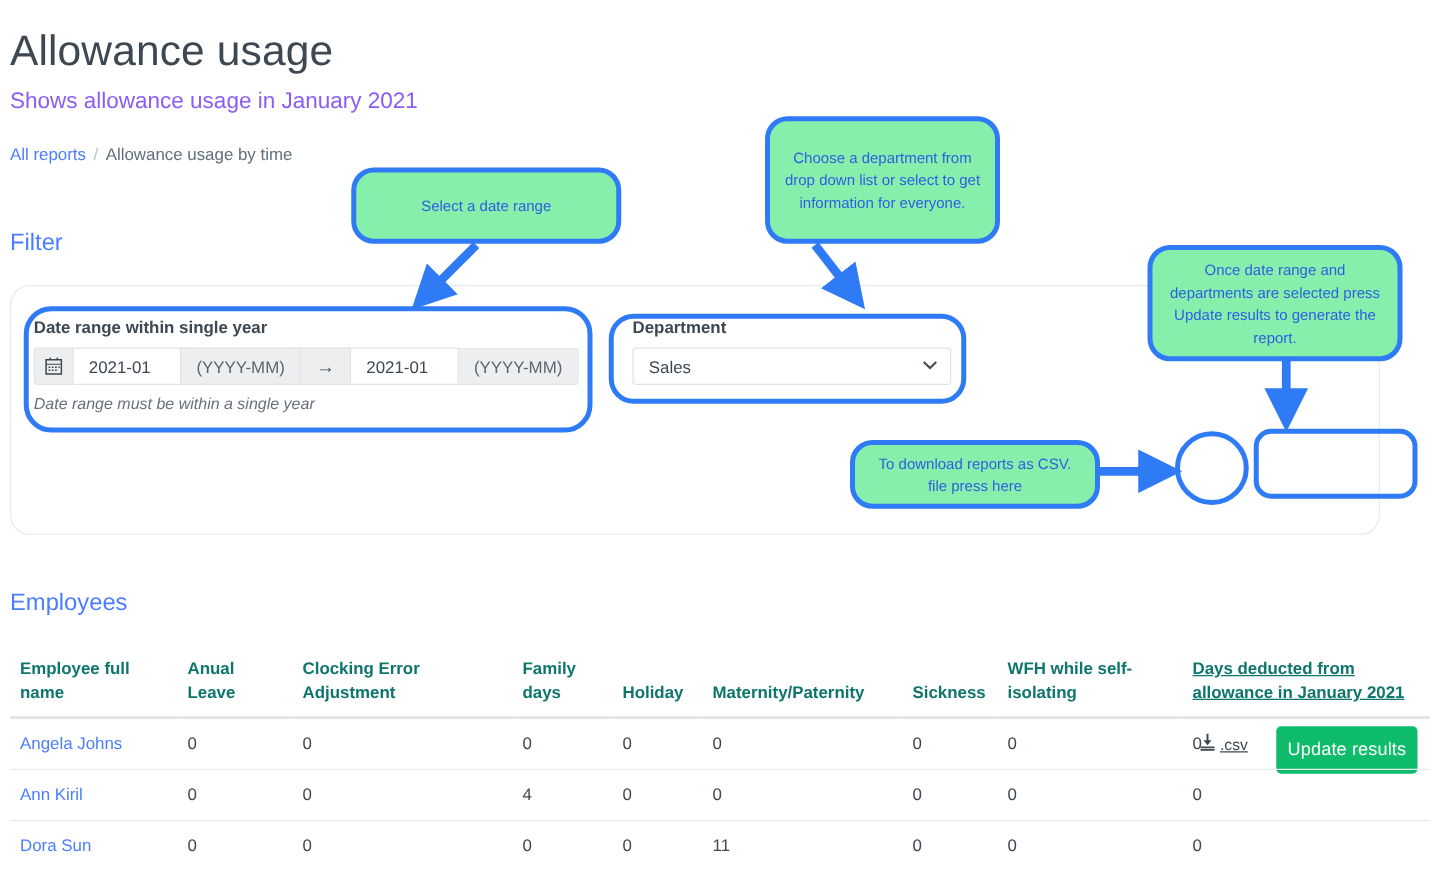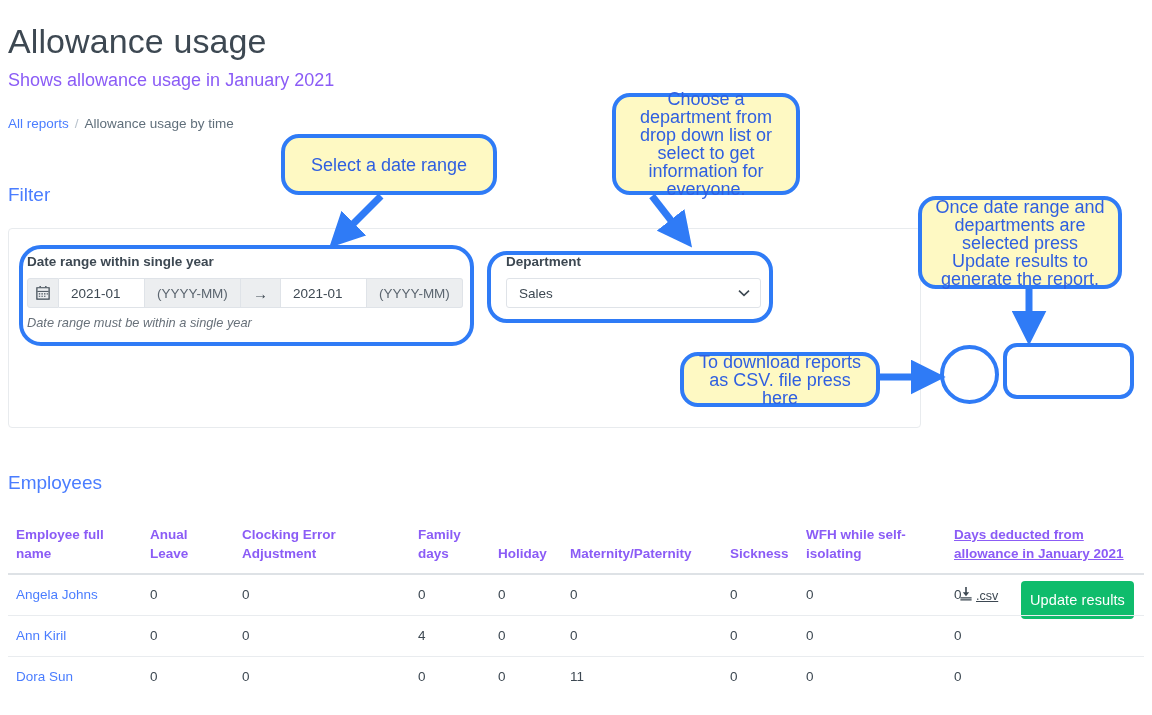--- a/index.html
+++ b/index.html
@@ -34,22 +34,22 @@
   .section-head {
     color:#4a7dff; font-size:19px; font-weight:400;
     line-height:24px;
   }
   #filter-heading { position:absolute; left:8px; top:183px; }
   #employees-heading { position:absolute; left:8px; top:471px; }
 
   
   #filter-card {
     position:absolute; left:8px; top:228px;
-    width:913px; height:200px;
-    border:1px solid #e8ebee; border-radius:4px;
+    width:1096px; height:200px;
+    border:1px solid #e8ebee; border-radius:16px;
     background:#fff;
   }
 
   .field-label {
     font-size:13.5px; font-weight:700; color:#3d4852;
     line-height:17px;
   }
 
   
   #date-range-field { position:absolute; left:18px; top:24px; width:440px; }
@@ -98,42 +98,42 @@
   }
 
   
   #employees-table {
     position:absolute; left:8px; top:525px;
     width:1136px; border-collapse:collapse;
     font-size:13.5px;
   }
   #employees-table th {
     text-align:left; vertical-align:bottom;
-    font-weight:700; color:#8b5cf6;
+    font-weight:700; color:#0f766e;
     padding:0 8px 10px 8px; line-height:19px;
   }
   #employees-table thead tr { border-bottom:2px solid #dee2e6; }
   #employees-table td {
     padding:11px 8px; color:#3d4852;
     border-top:1px solid #e9ecef;
     line-height:18px;
   }
   #employees-table tbody tr:first-child td { border-top:0; }
   #employees-table td.name a { color:#4a7dff; text-decoration:none; }
   .c0 { width:134px; } .c1 { width:92px; } .c2 { width:176px; }
   .c3 { width:80px; } .c4 { width:72px; } .c5 { width:160px; }
   .c6 { width:76px; } .c7 { width:148px;margin-top:24px; } .c8 { width:auto;text-decoration:underline; }
 
   
   .callout {
     position:absolute;
     border:4px solid #2f7bf6; border-radius:18px;
-    background:#fef9c3; color:#2f5fe0;
+    background:#86efac; color:#2f5fe0;
     font-family:"Liberation Sans", sans-serif;
-    font-size:18px; line-height:18px; text-align:center;
+    font-size:12px; line-height:18px; text-align:center;
     display:flex; align-items:center; justify-content:center;
     padding:6px 10px; z-index:5;
   }
   #callout-date   { left:281px; top:134px; width:216px; height:61px; }
   #callout-dept   { left:612px; top:93px;  width:188px; height:102px; }
   #callout-update { left:918px; top:196px; width:204px; height:93px; }
   #callout-csv    { left:680px; top:352px; width:200px; height:55px; }
 
   .ring {
     position:absolute; border:4px solid #2f7bf6;

